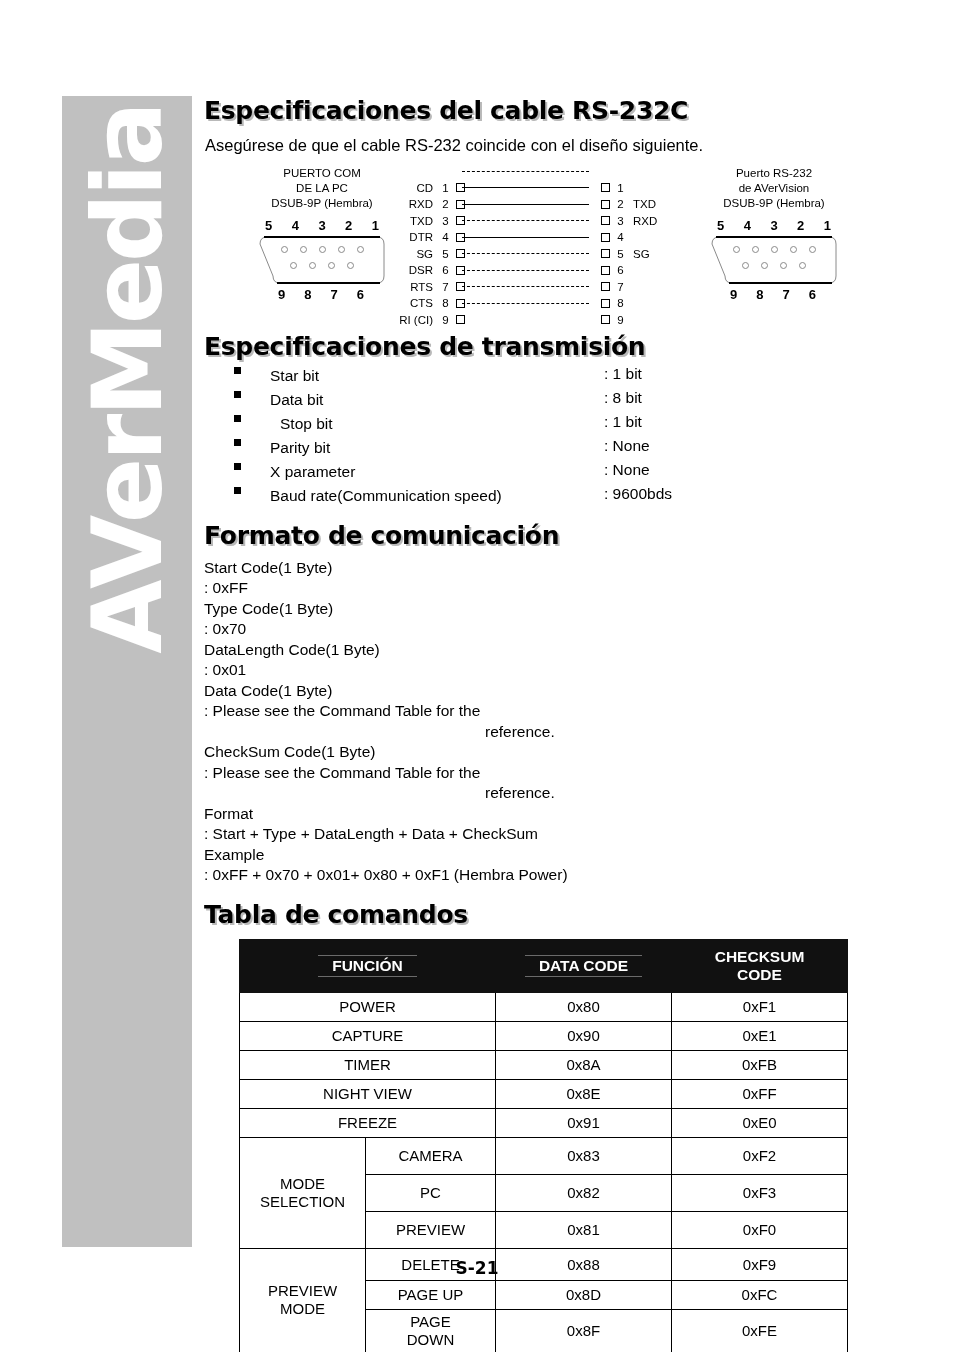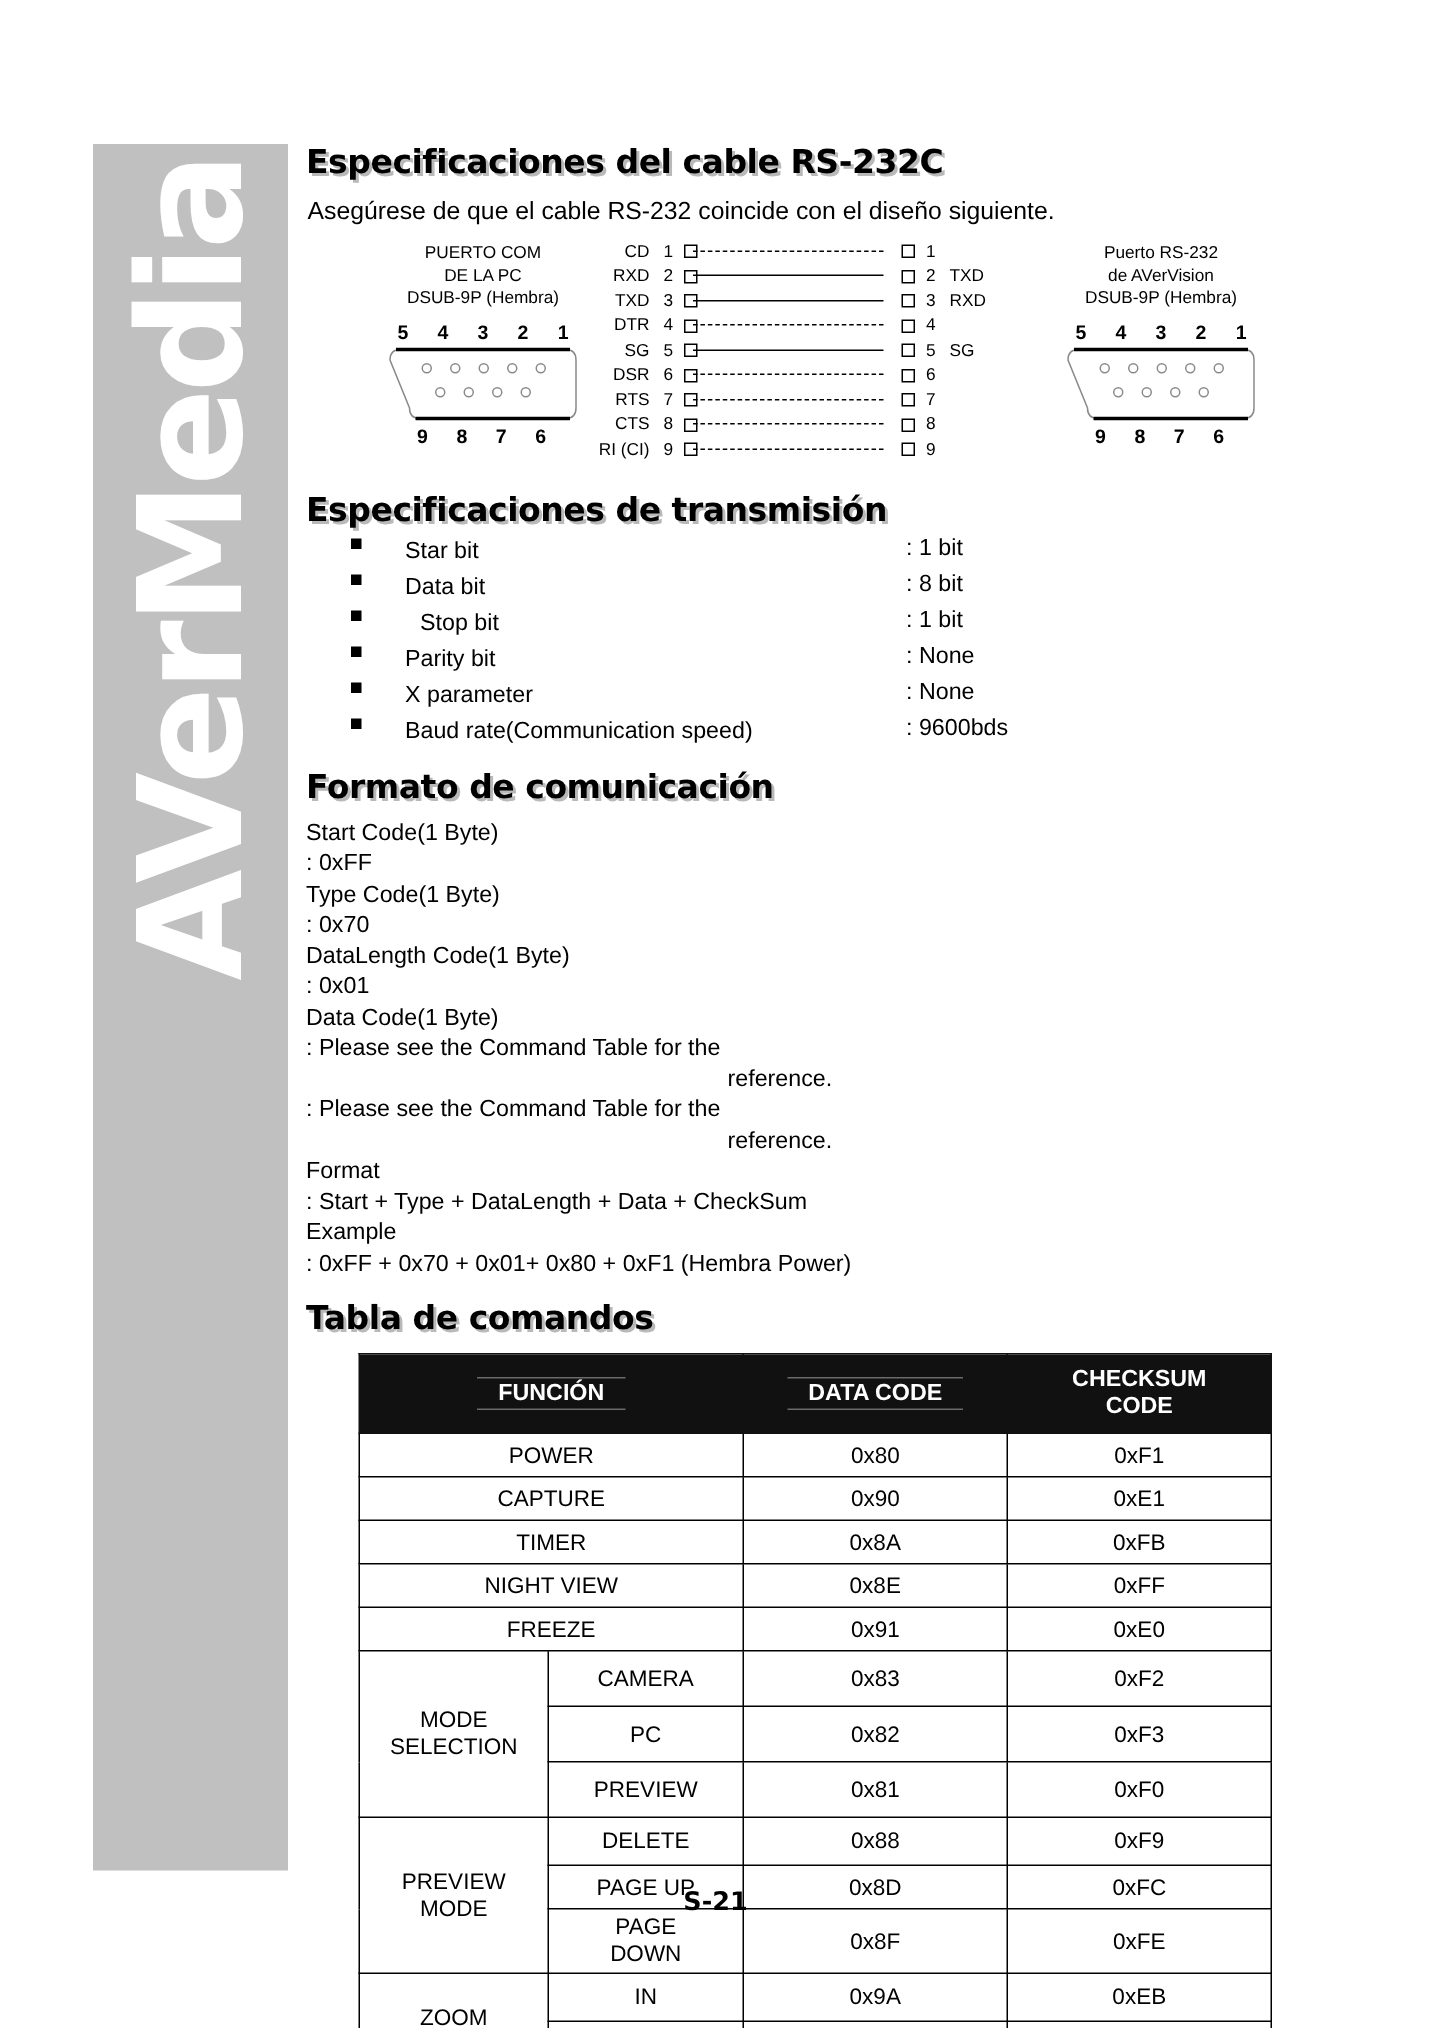--- a/index.html
+++ b/index.html
@@ -60,21 +60,21 @@
   
   #content {
     position: absolute;
     left: 204px;
     top: 96px;
     width: 700px;
   }
 
   h1.sec {
     margin: 0;
-    font-size: 22px;
+    font-size: 25px;
     font-weight: bold;
     letter-spacing: -0.3px;
     color: #000;
     text-shadow: 2px 2px 0 #b9b9b9;
     font-family: "DejaVu Sans", sans-serif;
   }
   .intro {
     margin: 10px 0 0 1px;
     font-size: 16.5px;
     line-height: 1.25;
@@ -129,21 +129,21 @@
     width: 7px; height: 7px;
     border: 1px solid #8a8a8a;
     border-radius: 50%;
     margin: 0 6px;
     box-sizing: border-box;
   }
 
   
   .pinlist {
     position: absolute;
-    top: 4px;
+    top: 20px;
     font-size: 11.5px;
   }
   #left-pins { left: 185px; }
   #right-pins { left: 393px; }
   .pinrow {
     display: flex;
     align-items: center;
     height: 16.5px;
   }
   .pin-label {
@@ -549,20 +549,21 @@
       <div class="fmt-row">
         <span class="fmt-key">DataLength Code(1 Byte)</span>
         <span class="fmt-val">: 0x01</span>
       </div>
       <div class="fmt-row">
         <span class="fmt-key wide">Data Code(1 Byte)</span>
         <span class="fmt-val">: Please see the Command Table for the</span>
       </div>
       <div class="fmt-cont">reference.</div>
       <div class="fmt-row">
+        <span class="fmt-key wide">CheckSum Code(1 Byte)</span>
         <span class="fmt-val">: Please see the Command Table for the</span>
       </div>
       <div class="fmt-cont">reference.</div>
       <div class="fmt-row">
         <span class="fmt-key narrow">Format</span>
         <span class="fmt-val">: Start   + Type + DataLength + Data + CheckSum</span>
       </div>
       <div class="fmt-row">
         <span class="fmt-key narrow">Example</span>
         <span class="fmt-val">: 0xFF + 0x70 + 0x01+ 0x80 + 0xF1 (Hembra Power)</span>

